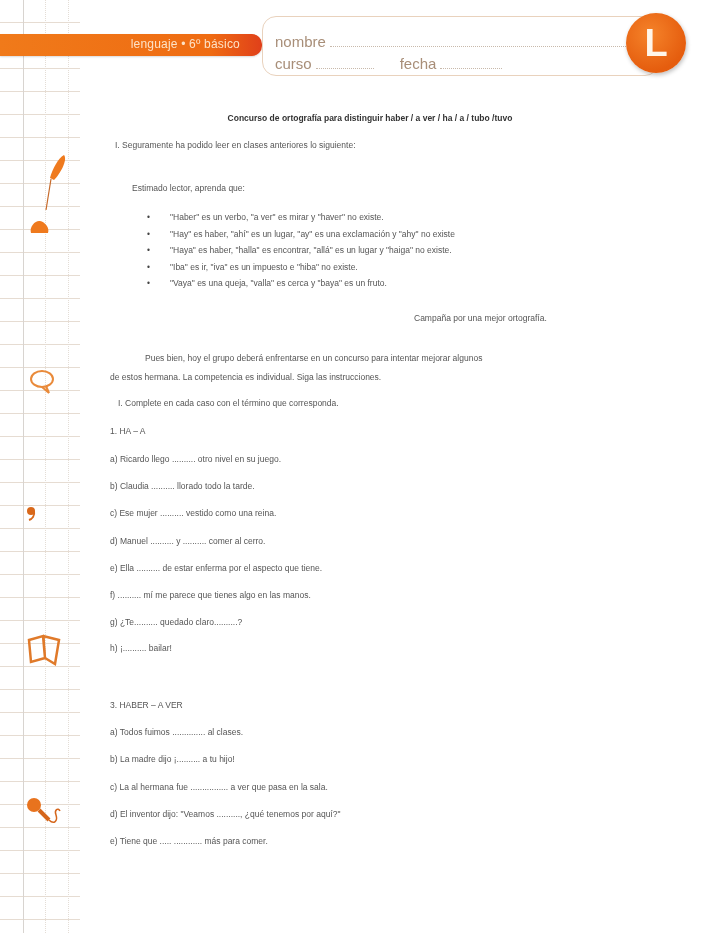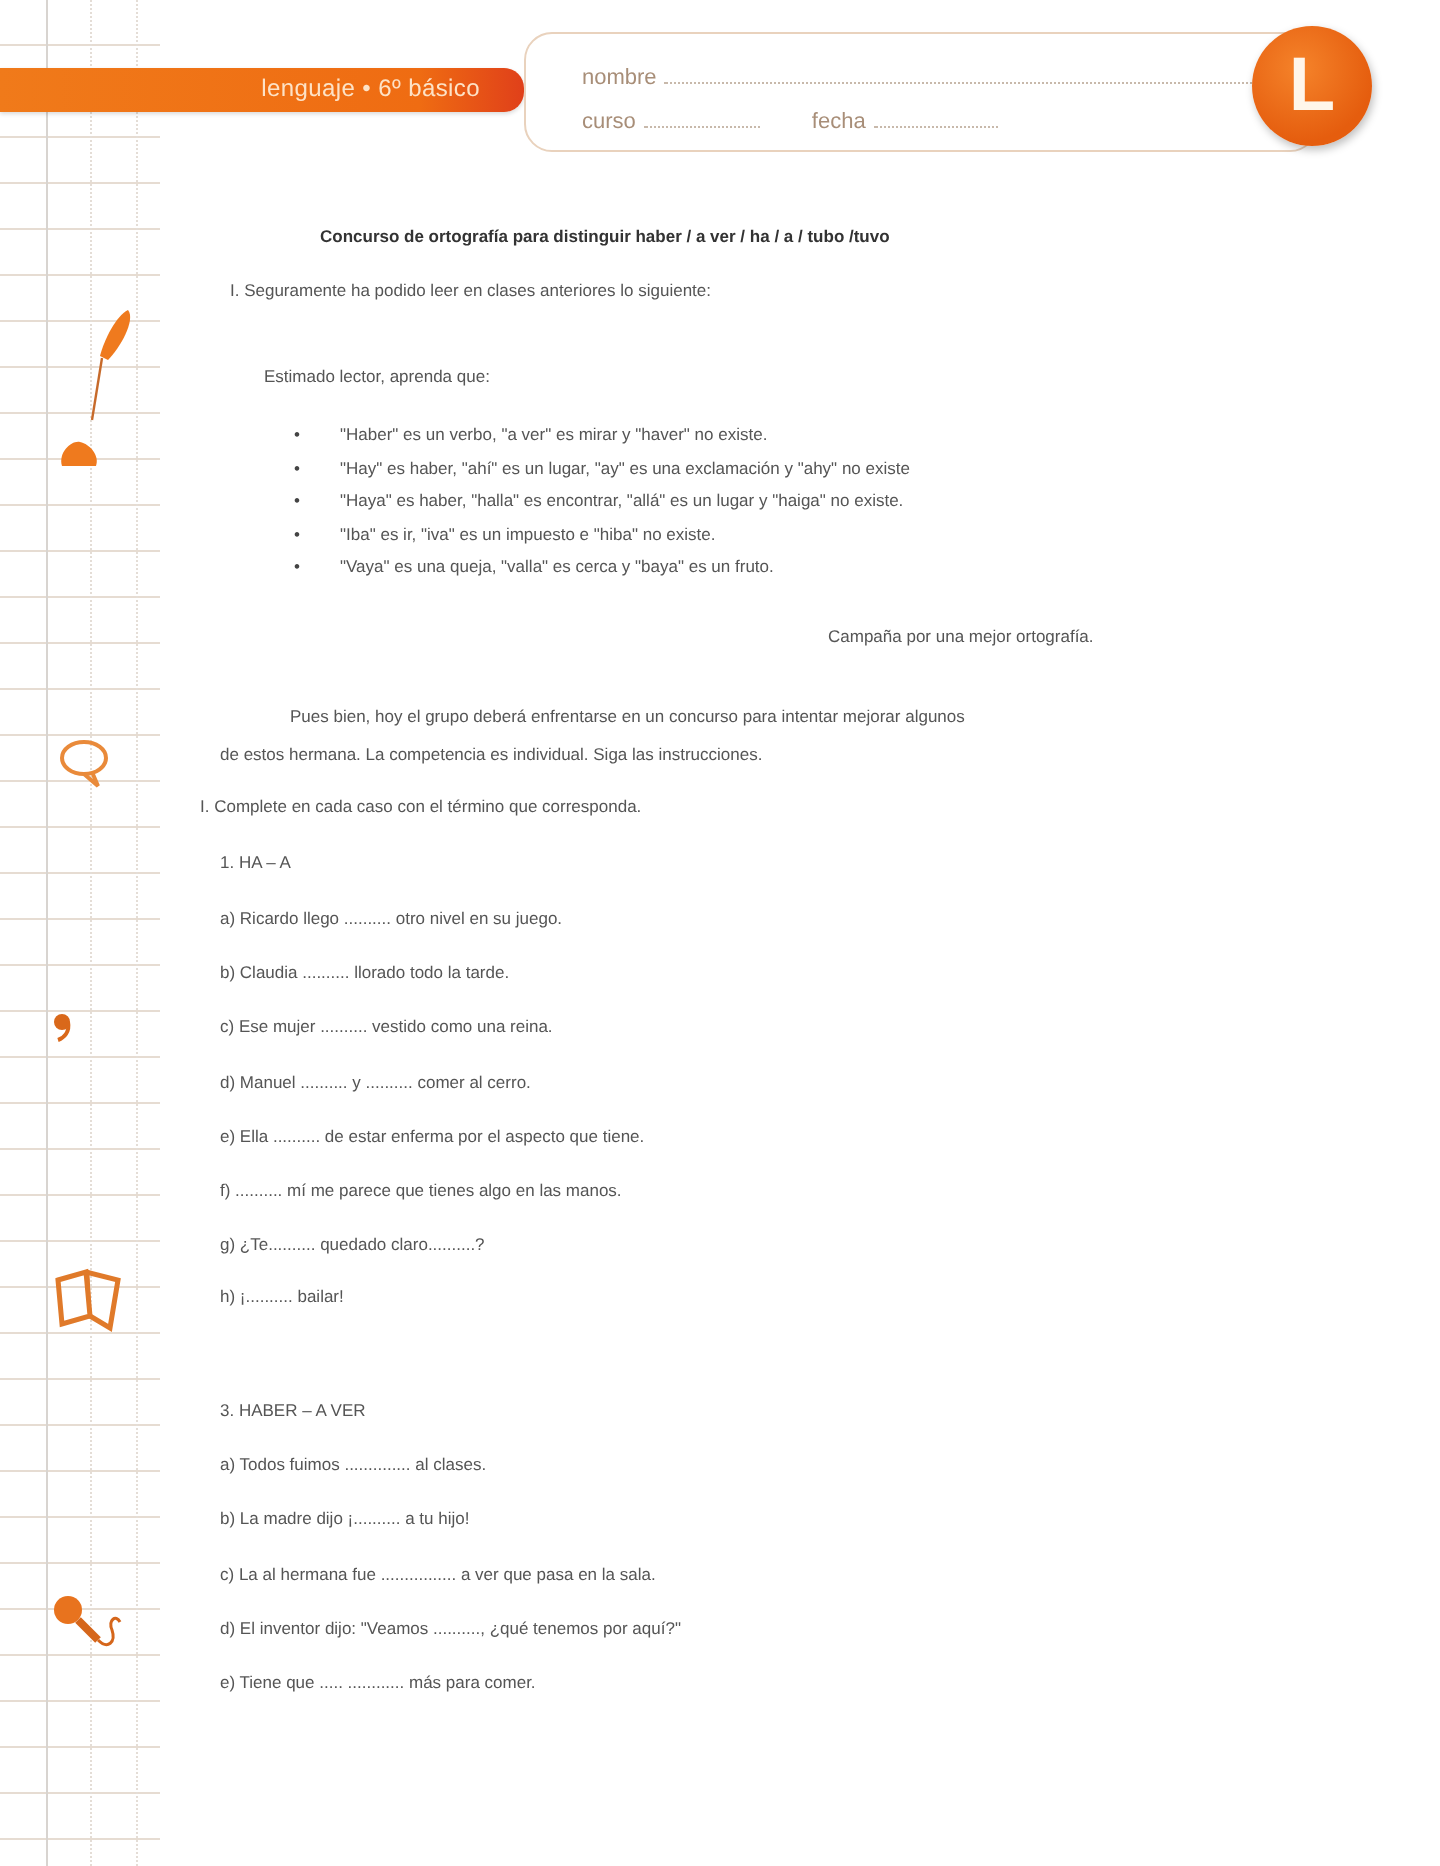--- a/index.html
+++ b/index.html
@@ -28,36 +28,36 @@
   }
   .header-band-label {
     position: absolute; right: 22px; top: 3px;
     color: #fde2c6; font-size: 12px; letter-spacing: 0.2px;
   }
   .student-box {
     position: absolute; left: 262px; top: 16px; width: 395px; height: 58px;
     border: 1.5px solid #e9d2bd; border-radius: 14px;
     background: #fff;
   }
-  .field-row { position: absolute; left: 28px; font-size: 11px; color: #a88e78; display: flex; align-items: baseline; }
+  .field-row { position: absolute; left: 12px; font-size: 15px; color: #a88e78; display: flex; align-items: baseline; }
   .field-row .line { border-bottom: 1px dotted #c8b9ab; height: 8px; margin-left: 4px; }
   .row1 { top: 16px; }
   .row2 { top: 38px; }
   .badge {
     position: absolute; left: 626px; top: 13px; width: 60px; height: 60px; border-radius: 50%;
     background: radial-gradient(circle at 40% 35%, #f5832a, #e55d0e 70%);
     box-shadow: 1px 2px 4px rgba(0,0,0,0.25);
     color: #fff6ea; font-size: 38px; font-weight: bold; text-align: center; line-height: 60px;
   }
 
   .icon { position: absolute; }
 
   .content { position: absolute; left: 100px; top: 0; width: 520px; font-size: 8.5px; color: #555; }
   .title {
-    position: absolute; left: 60px; top: 113px; width: 420px; 
+    position: absolute; left: 60px; top: 113px; width: 420px; text-align: center;
     font-weight: bold; font-size: 8.5px; color: #333;
   }
   .p { position: absolute; white-space: nowrap; }
   .bullets { position: absolute; left: 45px; top: 212px; margin: 0; padding: 0; list-style: none; }
   .bullets li { height: 16.5px; white-space: nowrap; position: relative; padding-left: 25px; }
   .bullets li::before { content: "•"; position: absolute; left: 2px; top: 0; color: #444; }
   .sig { position: absolute; left: 314px; top: 313px; }
 </style>
 </head>
 <body>
@@ -122,21 +122,21 @@
     <li>"Hay" es haber, "ahí" es un lugar, "ay" es una exclamación y "ahy" no existe</li>
     <li>"Haya" es haber, "halla" es encontrar, "allá" es un lugar y "haiga" no existe.</li>
     <li>"Iba" es ir, "iva" es un impuesto e "hiba" no existe.</li>
     <li>"Vaya" es una queja, "valla" es cerca y "baya" es un fruto.</li>
   </ul>
 
   <div class="sig">Campaña por una mejor ortografía.</div>
 
   <div class="p" style="left:45px;top:353px">Pues bien, hoy el grupo deberá enfrentarse en un concurso para intentar mejorar algunos</div>
   <div class="p" style="left:10px;top:372px">de estos hermana. La competencia es individual. Siga las instrucciones.</div>
-  <div class="p" style="left:0;top:398px">I. Complete en cada caso con el término que corresponda.</div>
+  <div class="p" style="left:18px;top:398px">I. Complete en cada caso con el término que corresponda.</div>
 
   <div class="p" style="left:10px;top:426px">1. HA – A</div>
   <div class="p" style="left:10px;top:454px">a) Ricardo llego .......... otro nivel en su juego.</div>
   <div class="p" style="left:10px;top:481px">b) Claudia .......... llorado todo la tarde.</div>
   <div class="p" style="left:10px;top:508px">c) Ese mujer .......... vestido como una reina.</div>
   <div class="p" style="left:10px;top:536px">d) Manuel .......... y .......... comer al cerro.</div>
   <div class="p" style="left:10px;top:563px">e) Ella .......... de estar enferma por el aspecto que tiene.</div>
   <div class="p" style="left:10px;top:590px">f) .......... mí me parece que tienes algo en las manos.</div>
   <div class="p" style="left:10px;top:617px">g) ¿Te.......... quedado claro..........?</div>
   <div class="p" style="left:10px;top:643px">h) ¡.......... bailar!</div>

